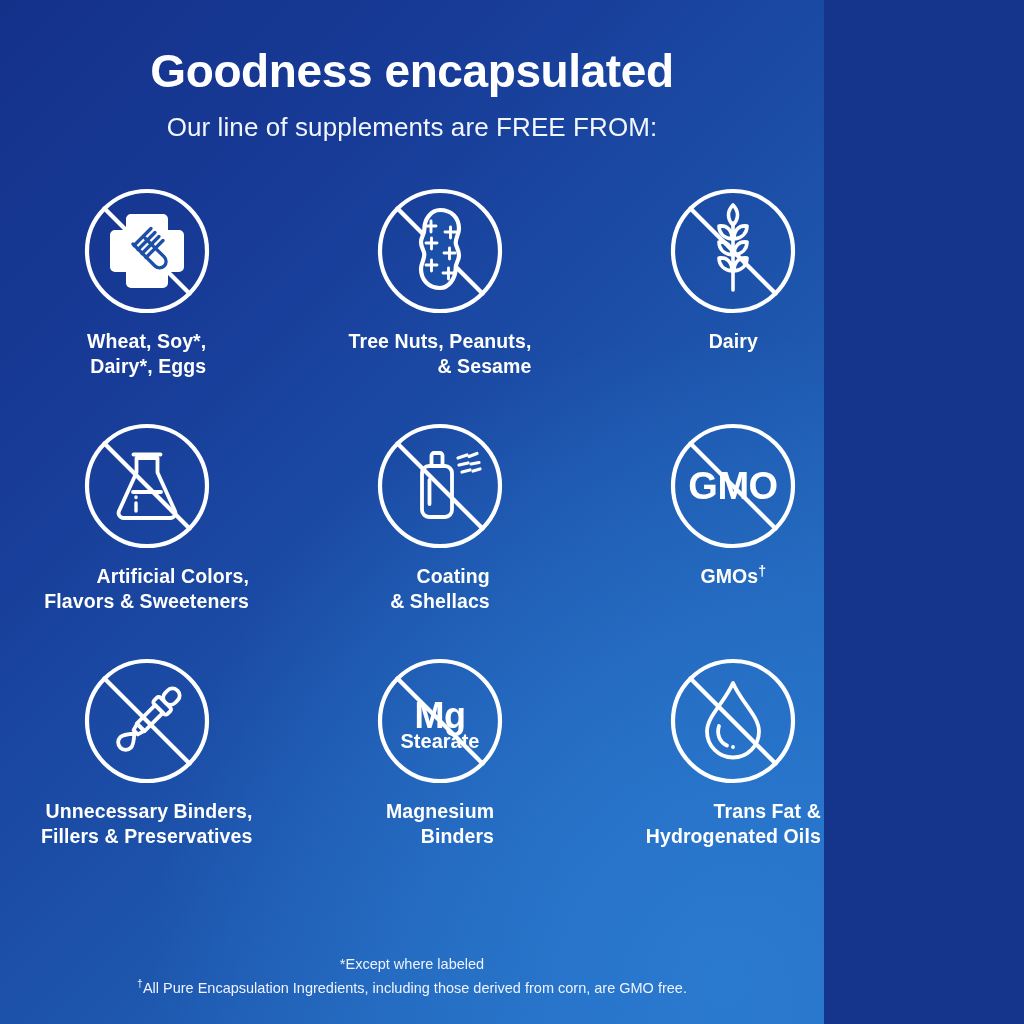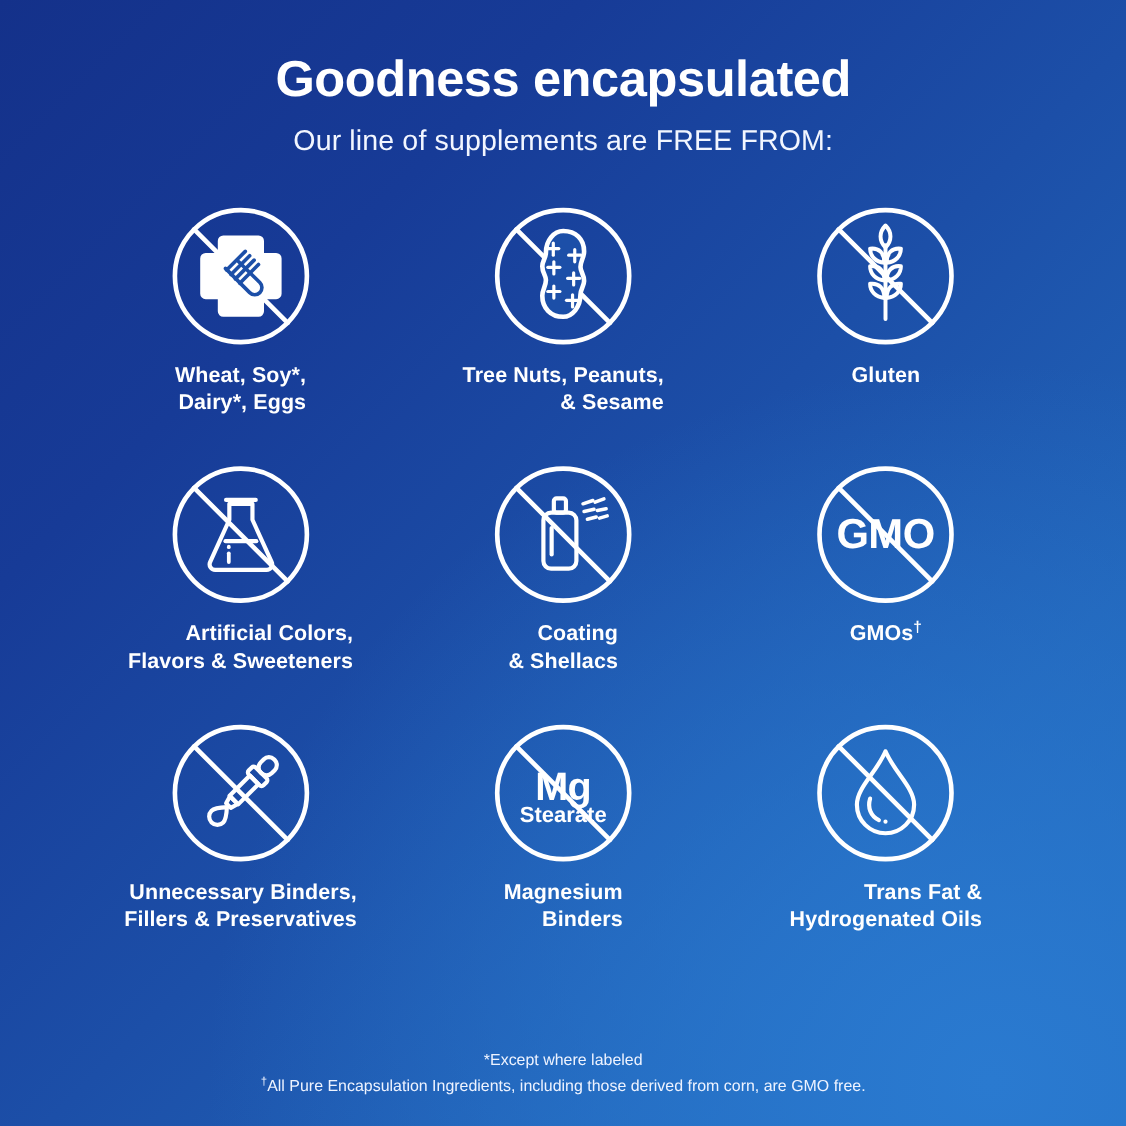--- a/index.html
+++ b/index.html
@@ -9,21 +9,21 @@
   }
   body {
     width: 1024px;
     height: 1024px;
     overflow: hidden;
     font-family: "Liberation Sans", sans-serif;
     background: #15348c;
   }
   #poster {
     position: relative;
-    width: 1024px;
+    width: 824px;
     height: 1024px;
     box-sizing: border-box;
     background:
       radial-gradient(120% 110% at 88% 96%, #2a7ad0 0%, rgba(42,122,208,0) 58%),
       linear-gradient(135deg, #14318a 0%, #173b97 26%, #1c4fa8 52%, #2163b8 76%, #2470c4 100%);
     color: #ffffff;
   }
 
   
   .header {
@@ -194,21 +194,21 @@
             <path d="M64 38 c-6 -6 -6 -14 0 -20 c6 6 6 14 0 20 z"></path>
             <path d="M63 52 c-8 -1 -13 -6 -13 -13 c8 -1 13 4 13 13 z"></path>
             <path d="M65 52 c8 -1 13 -6 13 -13 c-8 -1 -13 4 -13 13 z"></path>
             <path d="M63 68 c-8 -1 -13 -6 -13 -13 c8 -1 13 4 13 13 z"></path>
             <path d="M65 68 c8 -1 13 -6 13 -13 c-8 -1 -13 4 -13 13 z"></path>
             <path d="M63 84 c-8 -1 -13 -6 -13 -13 c8 -1 13 4 13 13 z"></path>
             <path d="M65 84 c8 -1 13 -6 13 -13 c-8 -1 -13 4 -13 13 z"></path>
           </g>
         </svg>
       </div>
-      <div class="caption">Gluten</div>
+      <div class="caption">Dairy</div>
     </div>
 
     <div class="cell">
       <div class="badge">
         <svg viewBox="0 0 128 128">
           <g fill="none" stroke="#ffffff" stroke-width="4.2" stroke-linecap="round">
             <circle cx="64" cy="64" r="60"></circle>
             <line x1="21.5" y1="21.5" x2="106.5" y2="106.5"></line>
           </g>
           <g fill="none" stroke="#ffffff" stroke-width="3.8" stroke-linejoin="round" stroke-linecap="round">

